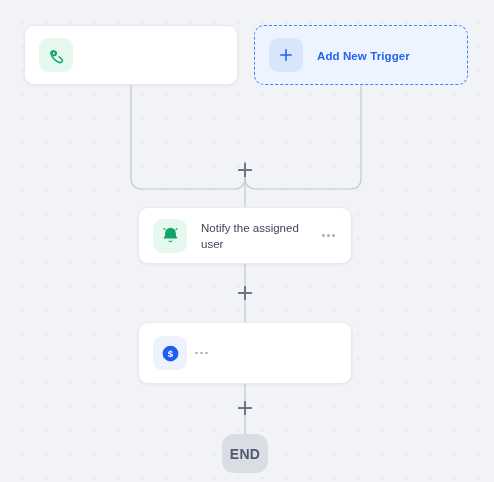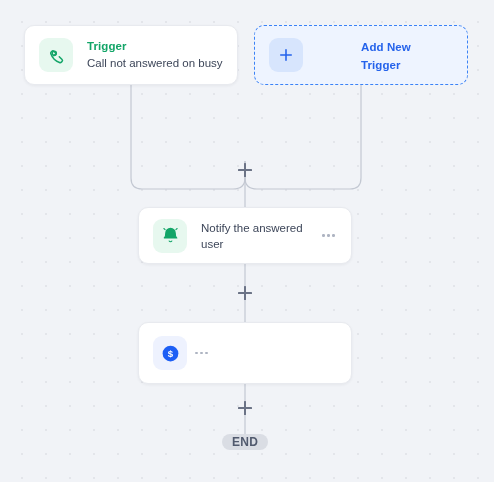--- a/index.html
+++ b/index.html
@@ -93,21 +93,20 @@
     top: 25px;
     width: 214px;
     height: 60px;
     background: #eef4ff;
     border: 1.5px dashed #3b82f6;
     border-radius: 10px;
     display: flex;
     align-items: center;
     padding: 0 14px;
     cursor: pointer;
-    gap: 44px;
   }
   #add-trigger-node .node-icon { background: #d7e5fd; }
   .add-trigger-label {
     font-size: 11.5px;
     font-weight: bold;
     color: #2563eb;
     letter-spacing: .1px;
   }
 
   
@@ -174,27 +173,27 @@
     left: 8px; top: 2px;
     width: 1.7px; height: 14px;
   }
 
   
   #end-badge {
     position: absolute;
     left: 222px;
     top: 434px;
     width: 46px;
-    height: 16px;
+    height: 39px;
     border-radius: 12px;
     background: #dadde4;
     display: flex;
     align-items: center;
     justify-content: center;
-    font-size: 12px;
+    font-size: 14px;
     font-weight: bold;
     color: #515a6e;
     letter-spacing: .3px;
   }
 </style>
 </head>
 <body>
 
 <div id="canvas">
 
@@ -214,24 +213,20 @@
   </svg>
 
   <div class="node" id="trigger-node">
     <div class="node-icon">
       <svg width="19" height="19" viewBox="0 0 24 24" fill="none" stroke="#13a568" stroke-width="1.9" stroke-linecap="round" stroke-linejoin="round">
         <path d="M15.5 13.5 19 17a1.8 1.8 0 0 1 0 2.5l-.9.9c-.6.6-1.5.8-2.3.5-2.5-.9-4.8-2.3-6.7-4.2S5.7 12.4 4.8 9.9c-.3-.8-.1-1.7.5-2.3l.9-.9A1.8 1.8 0 0 1 8.7 6.7l2.8 2.8"></path>
         <path d="M11.5 9.5 8.6 12.4"></path>
         <circle cx="9.2" cy="9.2" r="2.6"></circle>
       </svg>
     </div>
-    <div class="node-body">
-      <div class="trigger-title">Trigger</div>
-      <div class="trigger-sub">Call not answered on busy</div>
-    </div>
   </div>
 
   <div id="add-trigger-node">
     <div class="node-icon">
       <svg width="18" height="18" viewBox="0 0 24 24" fill="none" stroke="#2563eb" stroke-width="2.1" stroke-linecap="round">
         <path d="M12 5v14M5 12h14"></path>
       </svg>
     </div>
     <div class="node-body">
       <span class="add-trigger-label">Add New Trigger</span>
@@ -242,21 +237,21 @@
 
   <div class="node" id="notify-node">
     <div class="node-icon">
       <svg width="19" height="19" viewBox="0 0 24 24" fill="#13a568" stroke="#13a568" stroke-width="1.4" stroke-linecap="round" stroke-linejoin="round">
         <path d="M18 9a6 6 0 1 0-12 0c0 5-2 6-2 6h16s-2-1-2-6z"></path>
         <path d="M10.3 19a2 2 0 0 0 3.4 0" fill="none"></path>
         <path d="M5.2 4.6 3.6 3.2M18.8 4.6 20.4 3.2" fill="none"></path>
       </svg>
     </div>
     <div class="node-body">
-      <div class="step-label">Notify the answered user</div>
+      <div class="step-label">Notify the assigned user</div>
     </div>
     <div class="kebab">
       <i></i>
         <i></i>
         <i></i>
     </div>
   </div>
 
   <div class="plus-btn" style="left:245px; top:293px;"></div>
 

